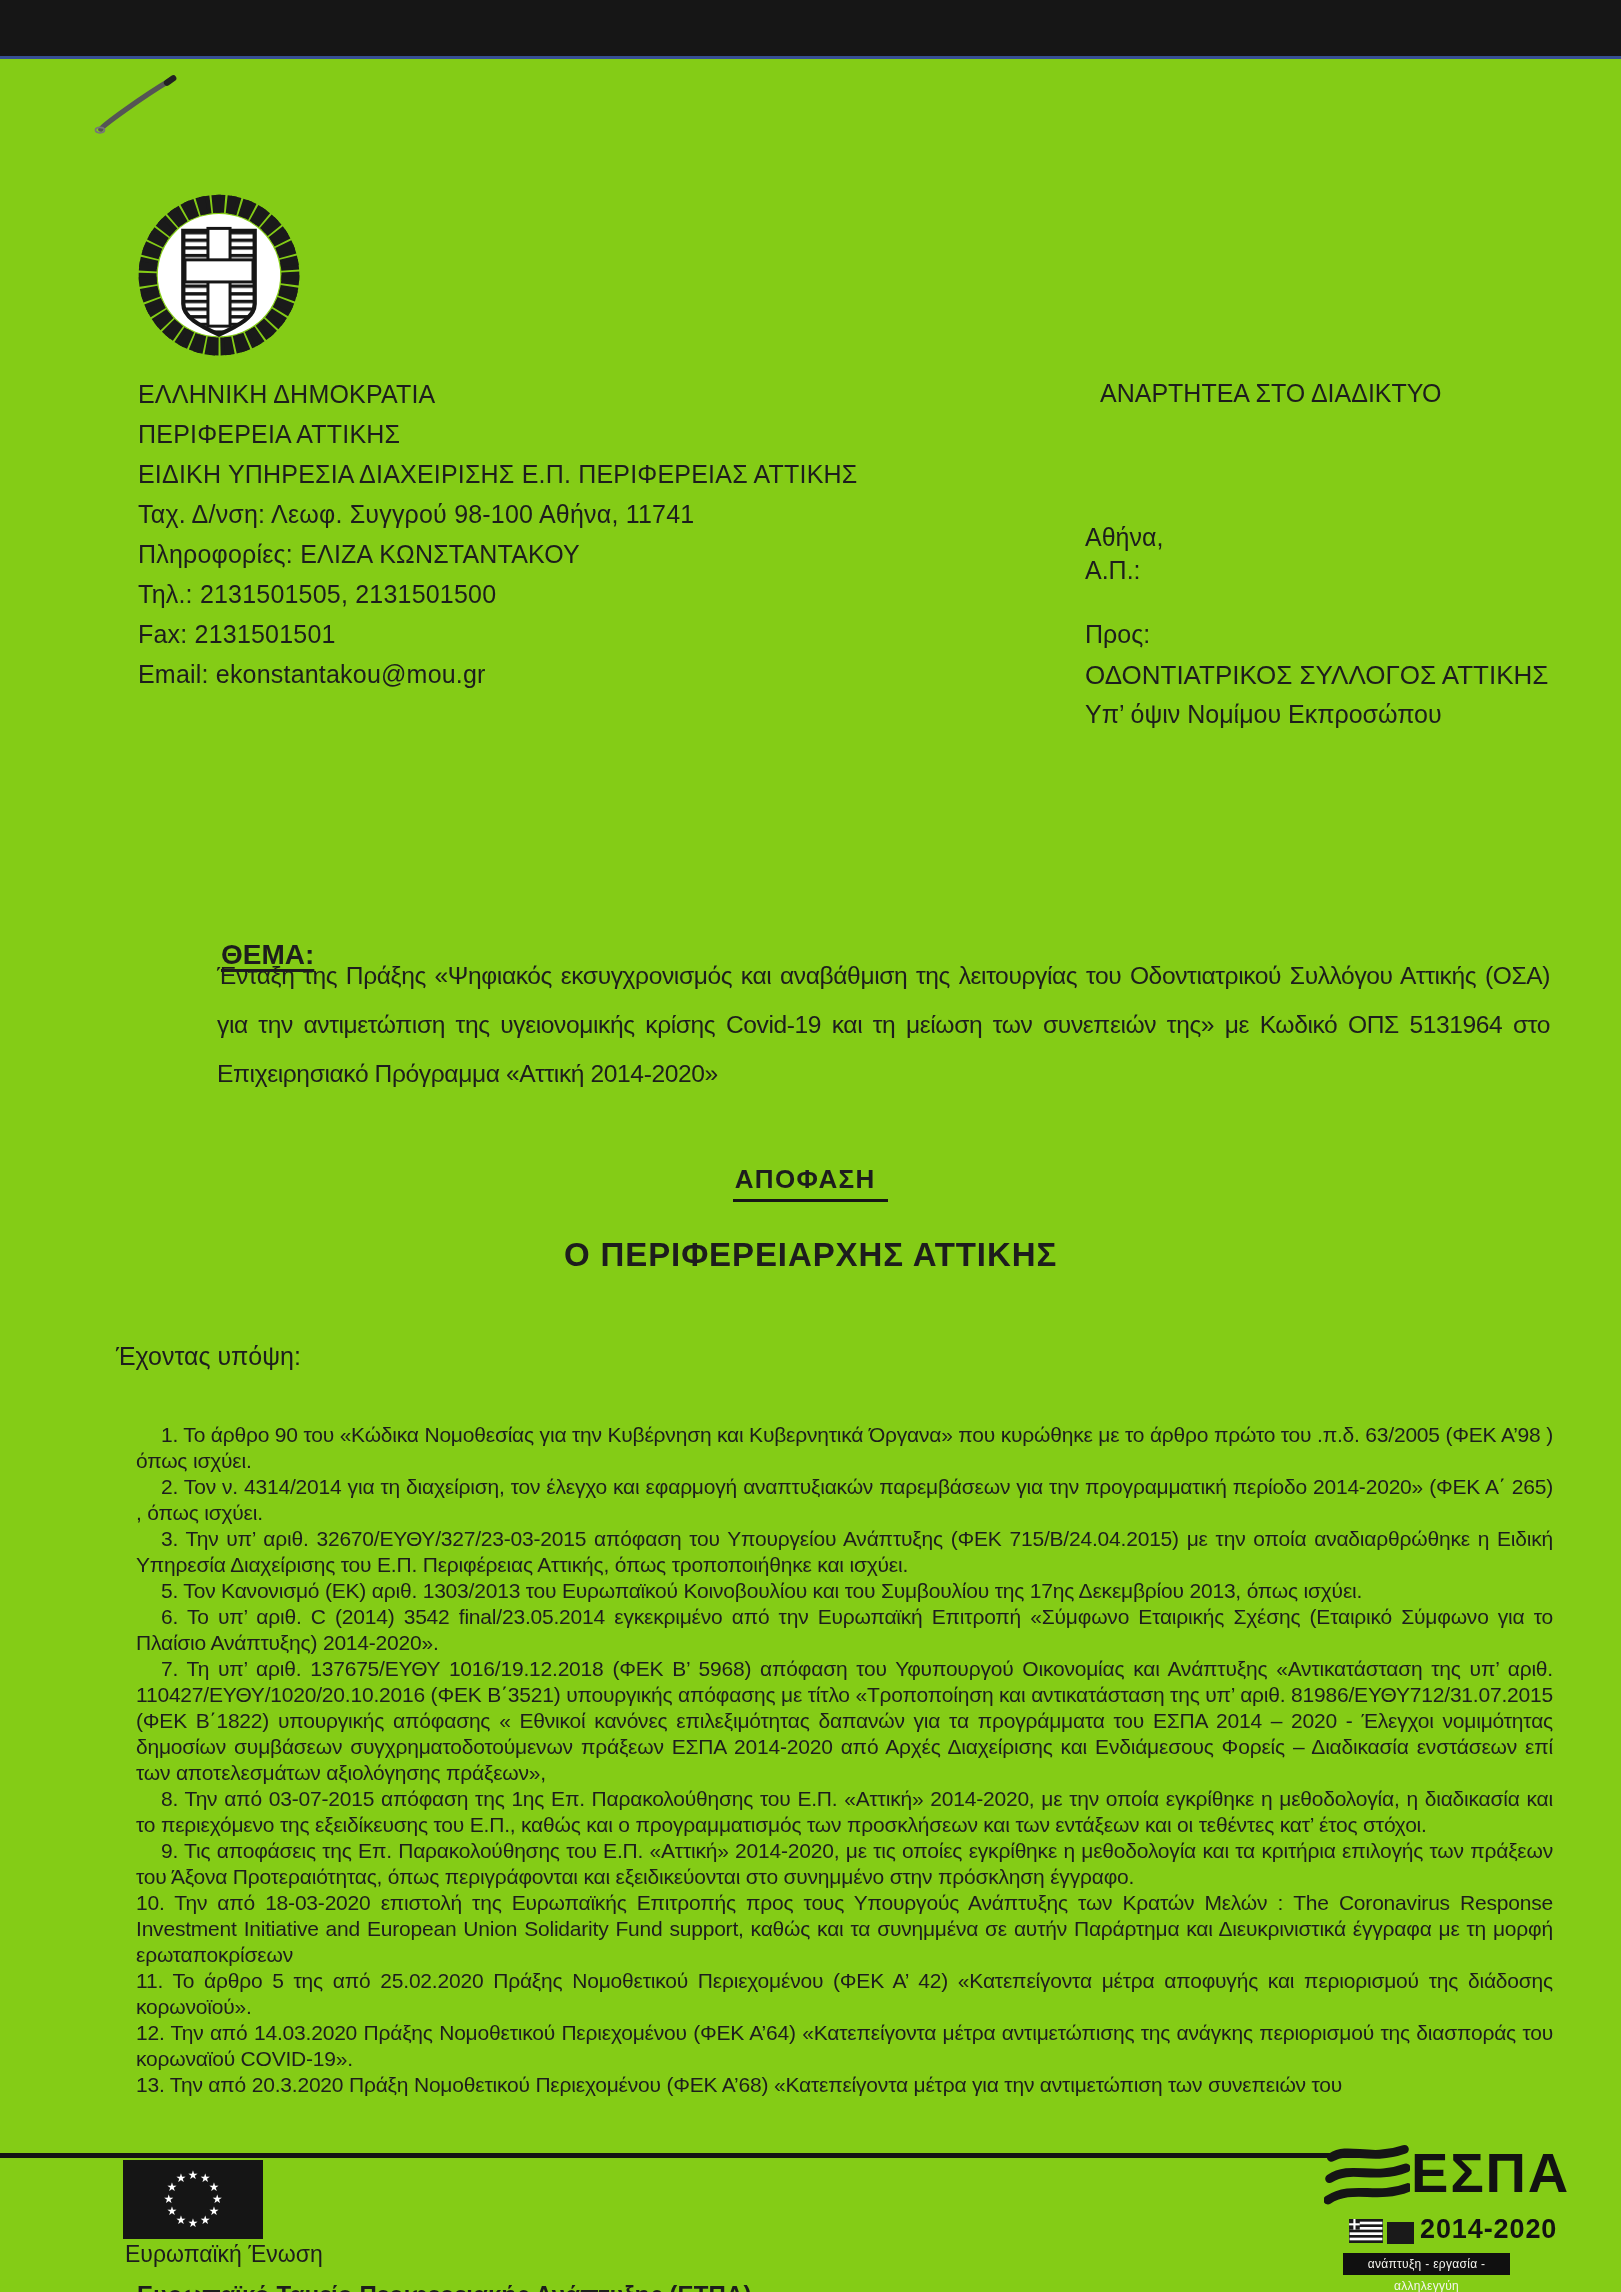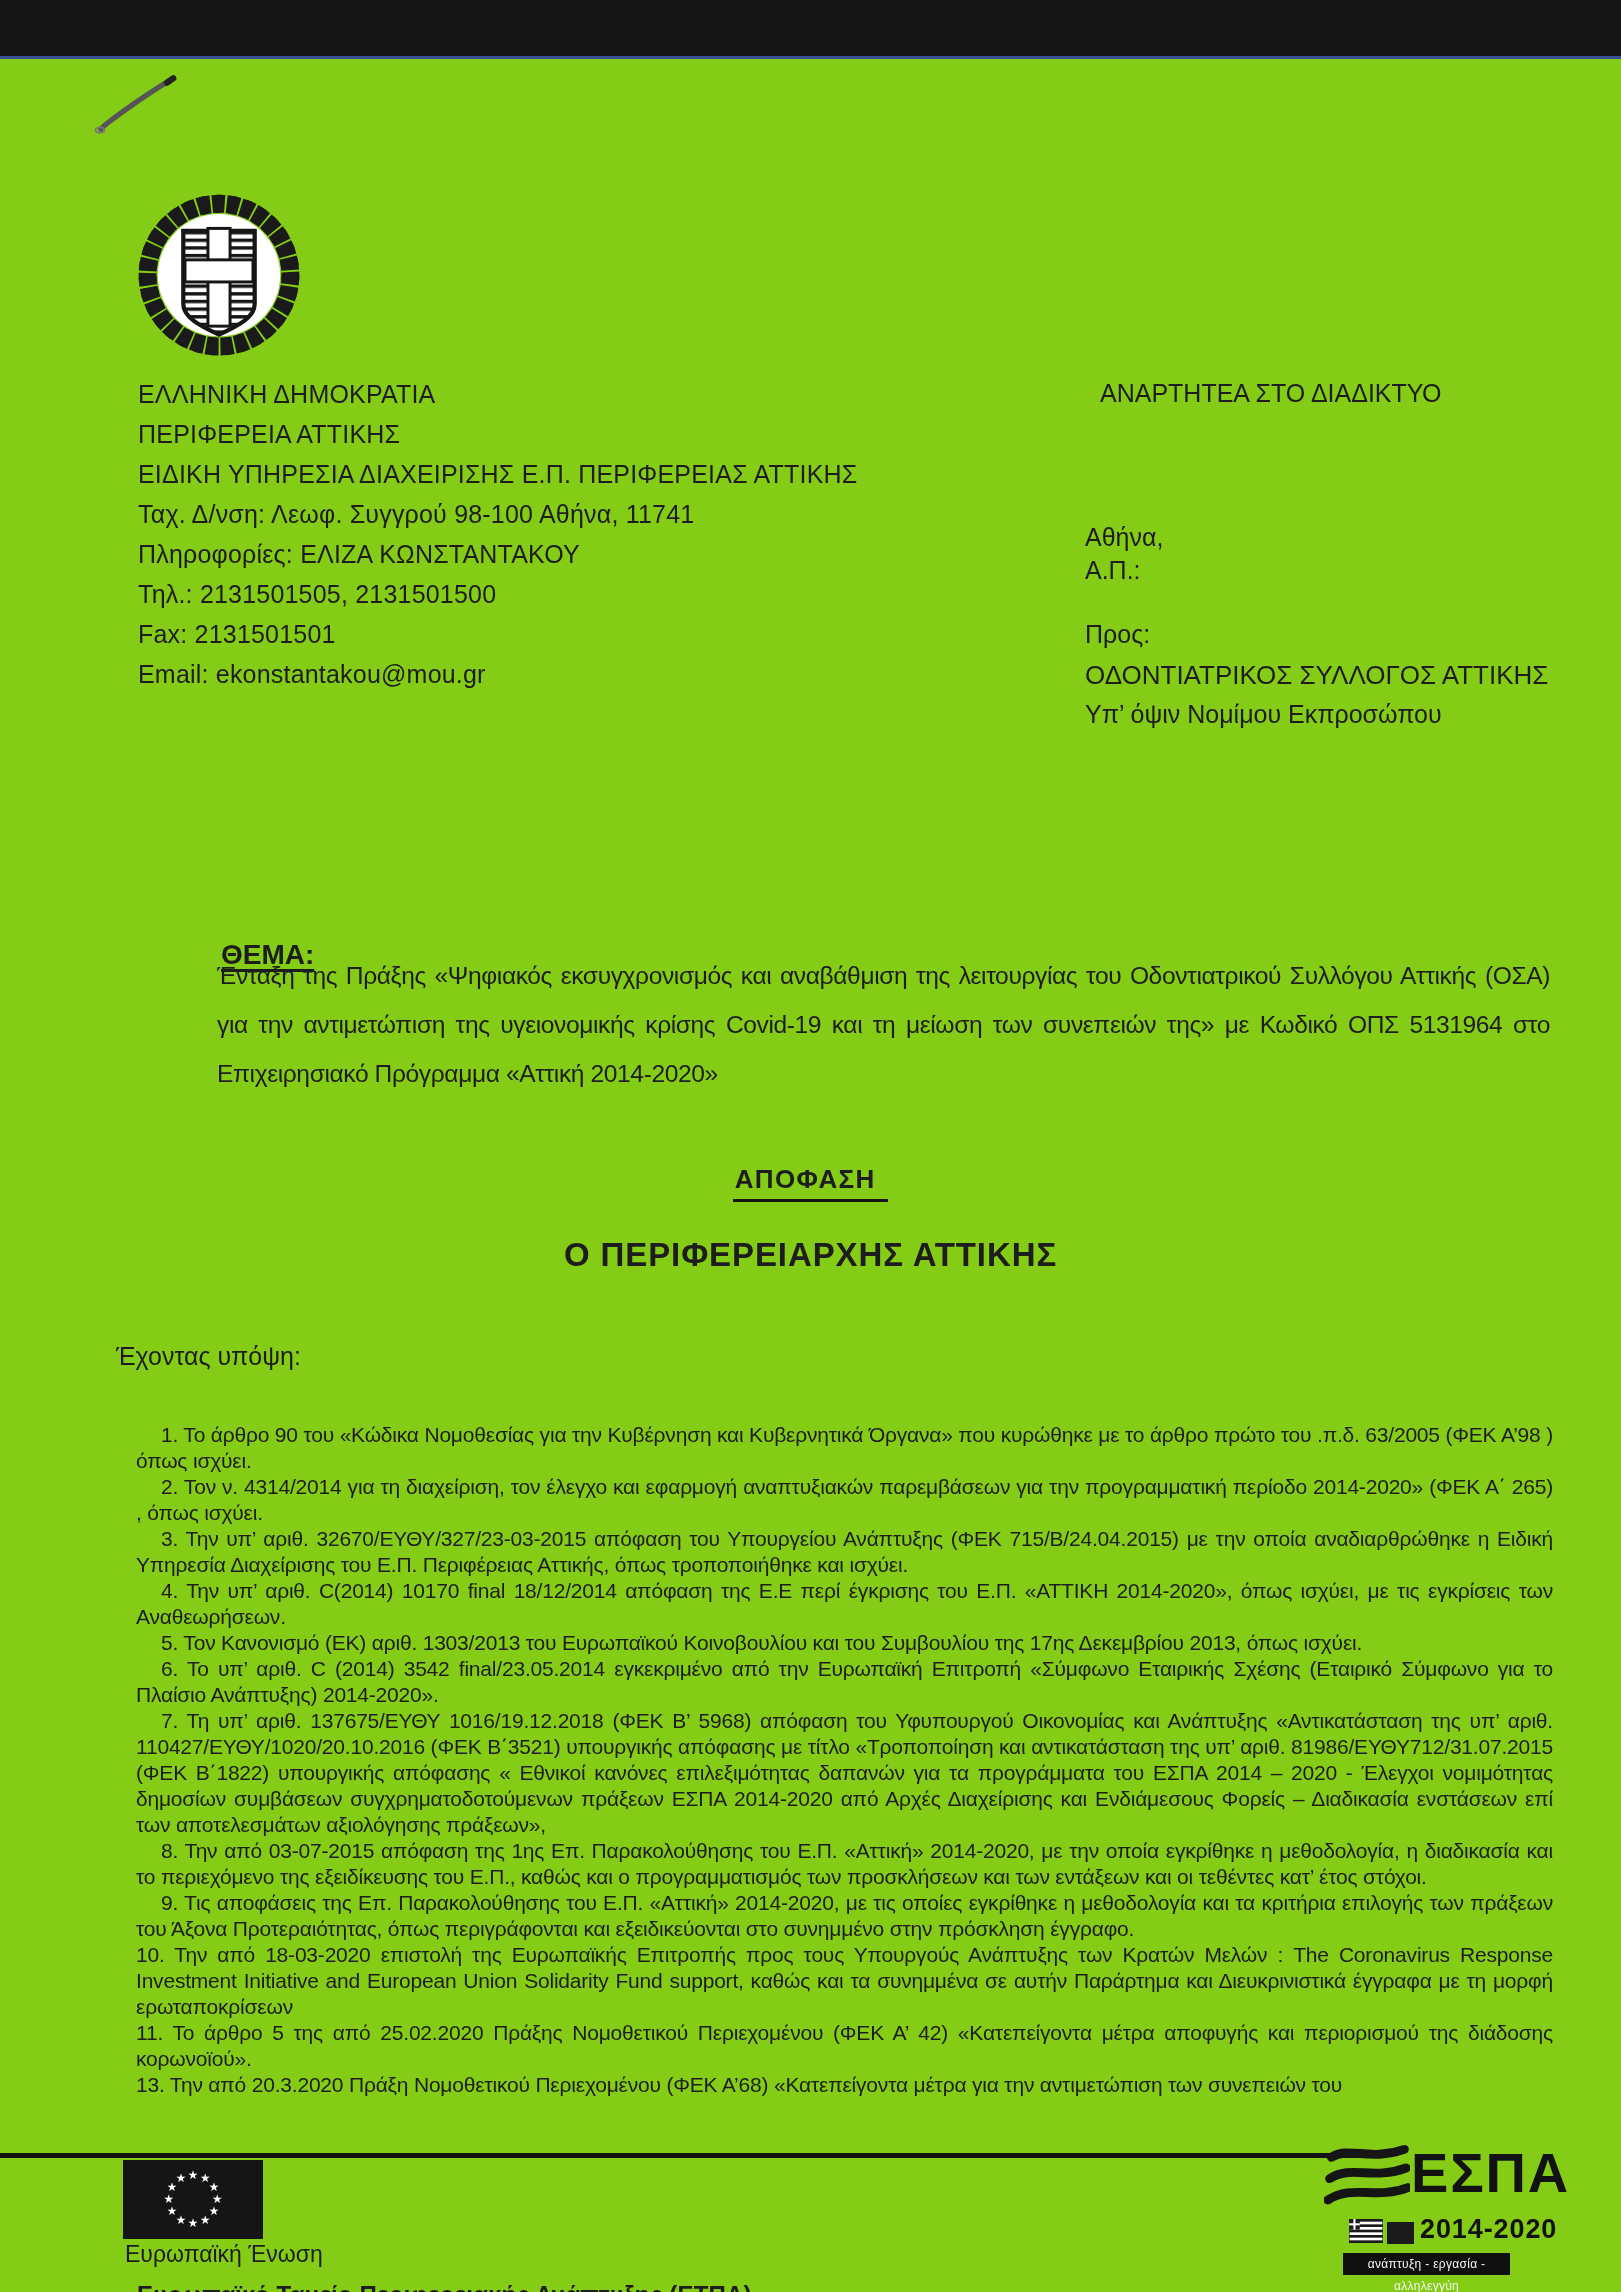--- a/index.html
+++ b/index.html
@@ -124,28 +124,28 @@
   <div class="abs authority-wrap">
     <span class="authority">Ο ΠΕΡΙΦΕΡΕΙΑΡΧΗΣ ΑΤΤΙΚΗΣ</span>
   </div>
 
   <div class="abs having">Έχοντας υπόψη:</div>
 
   <div class="abs list">
       <div class="item indent">1. Το άρθρο 90 του «Κώδικα Νομοθεσίας για την Κυβέρνηση και Κυβερνητικά Όργανα» που κυρώθηκε με το άρθρο πρώτο  του  .π.δ. 63/2005 (ΦΕΚ Α’98 ) όπως ισχύει.</div>
       <div class="item indent">2. Τον ν. 4314/2014 για τη διαχείριση, τον έλεγχο και εφαρμογή αναπτυξιακών παρεμβάσεων για την προγραμματική περίοδο 2014-2020» (ΦΕΚ Α΄ 265) , όπως ισχύει.</div>
       <div class="item indent">3. Την υπ’ αριθ. 32670/ΕΥΘΥ/327/23-03-2015  απόφαση του Υπουργείου Ανάπτυξης (ΦΕΚ 715/Β/24.04.2015) με την οποία αναδιαρθρώθηκε η Ειδική Υπηρεσία Διαχείρισης του Ε.Π. Περιφέρειας Αττικής, όπως τροποποιήθηκε και ισχύει.</div>
-      <div class="item indent">4. Την υπ’ αριθ. C(2014) 10170 final 18/12/2014 απόφαση της Ε.Ε  περί έγκρισης του Ε.Π. «ΑΤΤΙΚΗ 2014-2020», όπως  ισχύει, με τις εγκρίσεις των Αναθεωρήσεων.</div>
       <div class="item indent">5. Τον Κανονισμό (ΕΚ) αριθ. 1303/2013 του Ευρωπαϊκού Κοινοβουλίου και του Συμβουλίου της 17ης Δεκεμβρίου 2013, όπως ισχύει.</div>
       <div class="item indent">6. Το υπ’ αριθ. C (2014) 3542 final/23.05.2014 εγκεκριμένο από την Ευρωπαϊκή Επιτροπή «Σύμφωνο Εταιρικής Σχέσης (Εταιρικό Σύμφωνο για το Πλαίσιο Ανάπτυξης) 2014-2020».</div>
       <div class="item indent">7. Τη υπ’ αριθ. 137675/ΕΥΘΥ 1016/19.12.2018 (ΦΕΚ Β’ 5968) απόφαση του Υφυπουργού Οικονομίας και Ανάπτυξης «Αντικατάσταση της υπ’ αριθ. 110427/ΕΥΘΥ/1020/20.10.2016 (ΦΕΚ Β΄3521) υπουργικής απόφασης με τίτλο «Τροποποίηση και αντικατάσταση της υπ’ αριθ. 81986/ΕΥΘΥ712/31.07.2015 (ΦΕΚ Β΄1822) υπουργικής απόφασης « Εθνικοί κανόνες επιλεξιμότητας δαπανών για τα προγράμματα του ΕΣΠΑ 2014 – 2020 - Έλεγχοι νομιμότητας δημοσίων συμβάσεων συγχρηματοδοτούμενων πράξεων ΕΣΠΑ 2014-2020 από Αρχές Διαχείρισης και Ενδιάμεσους Φορείς – Διαδικασία ενστάσεων επί των αποτελεσμάτων αξιολόγησης πράξεων»,</div>
       <div class="item indent">8. Την από 03-07-2015 απόφαση της 1ης Επ. Παρακολούθησης του Ε.Π. «Αττική» 2014-2020, με την οποία εγκρίθηκε η μεθοδολογία, η διαδικασία και το περιεχόμενο της εξειδίκευσης του Ε.Π., καθώς και ο προγραμματισμός των προσκλήσεων και των εντάξεων και οι τεθέντες κατ’ έτος στόχοι.</div>
       <div class="item indent">9. Τις αποφάσεις της Επ. Παρακολούθησης του Ε.Π. «Αττική» 2014-2020, με τις οποίες εγκρίθηκε η μεθοδολογία και τα κριτήρια επιλογής των πράξεων του Άξονα Προτεραιότητας, όπως περιγράφονται και εξειδικεύονται στο συνημμένο στην πρόσκληση έγγραφο.</div>
       <div class="item">10. Την από 18-03-2020 επιστολή της Ευρωπαϊκής Επιτροπής προς τους Υπουργούς Ανάπτυξης των Κρατών Μελών : The Coronavirus Response  Investment Initiative and European Union Solidarity Fund support, καθώς και τα συνημμένα σε αυτήν Παράρτημα και Διευκρινιστικά έγγραφα με τη μορφή ερωταποκρίσεων</div>
       <div class="item">11. Το άρθρο 5 της από 25.02.2020 Πράξης Νομοθετικού Περιεχομένου (ΦΕΚ Α’ 42) «Κατεπείγοντα μέτρα αποφυγής και περιορισμού της διάδοσης κορωνοϊού».</div>
+      <div class="item">12. Την από 14.03.2020 Πράξης Νομοθετικού Περιεχομένου (ΦΕΚ Α’64) «Κατεπείγοντα μέτρα αντιμετώπισης της ανάγκης περιορισμού της διασποράς του κορωναϊού COVID-19».</div>
       <div class="item">13. Την από 20.3.2020 Πράξη Νομοθετικού Περιεχομένου (ΦΕΚ Α’68) «Κατεπείγοντα μέτρα για την αντιμετώπιση των συνεπειών του</div>
     </div>
 
   <div class="abs footer-sep"></div>
 
   <svg class="abs eu-flag" viewBox="0 0 156 88">
     <rect x="0" y="0" width="156" height="88" fill="#151515"></rect>
     <g fill="#ffffff" font-size="13" text-anchor="middle" font-family="DejaVu Sans, sans-serif">
       <text x="78" y="21">★</text>
       <text x="91.5" y="24.6">★</text>

